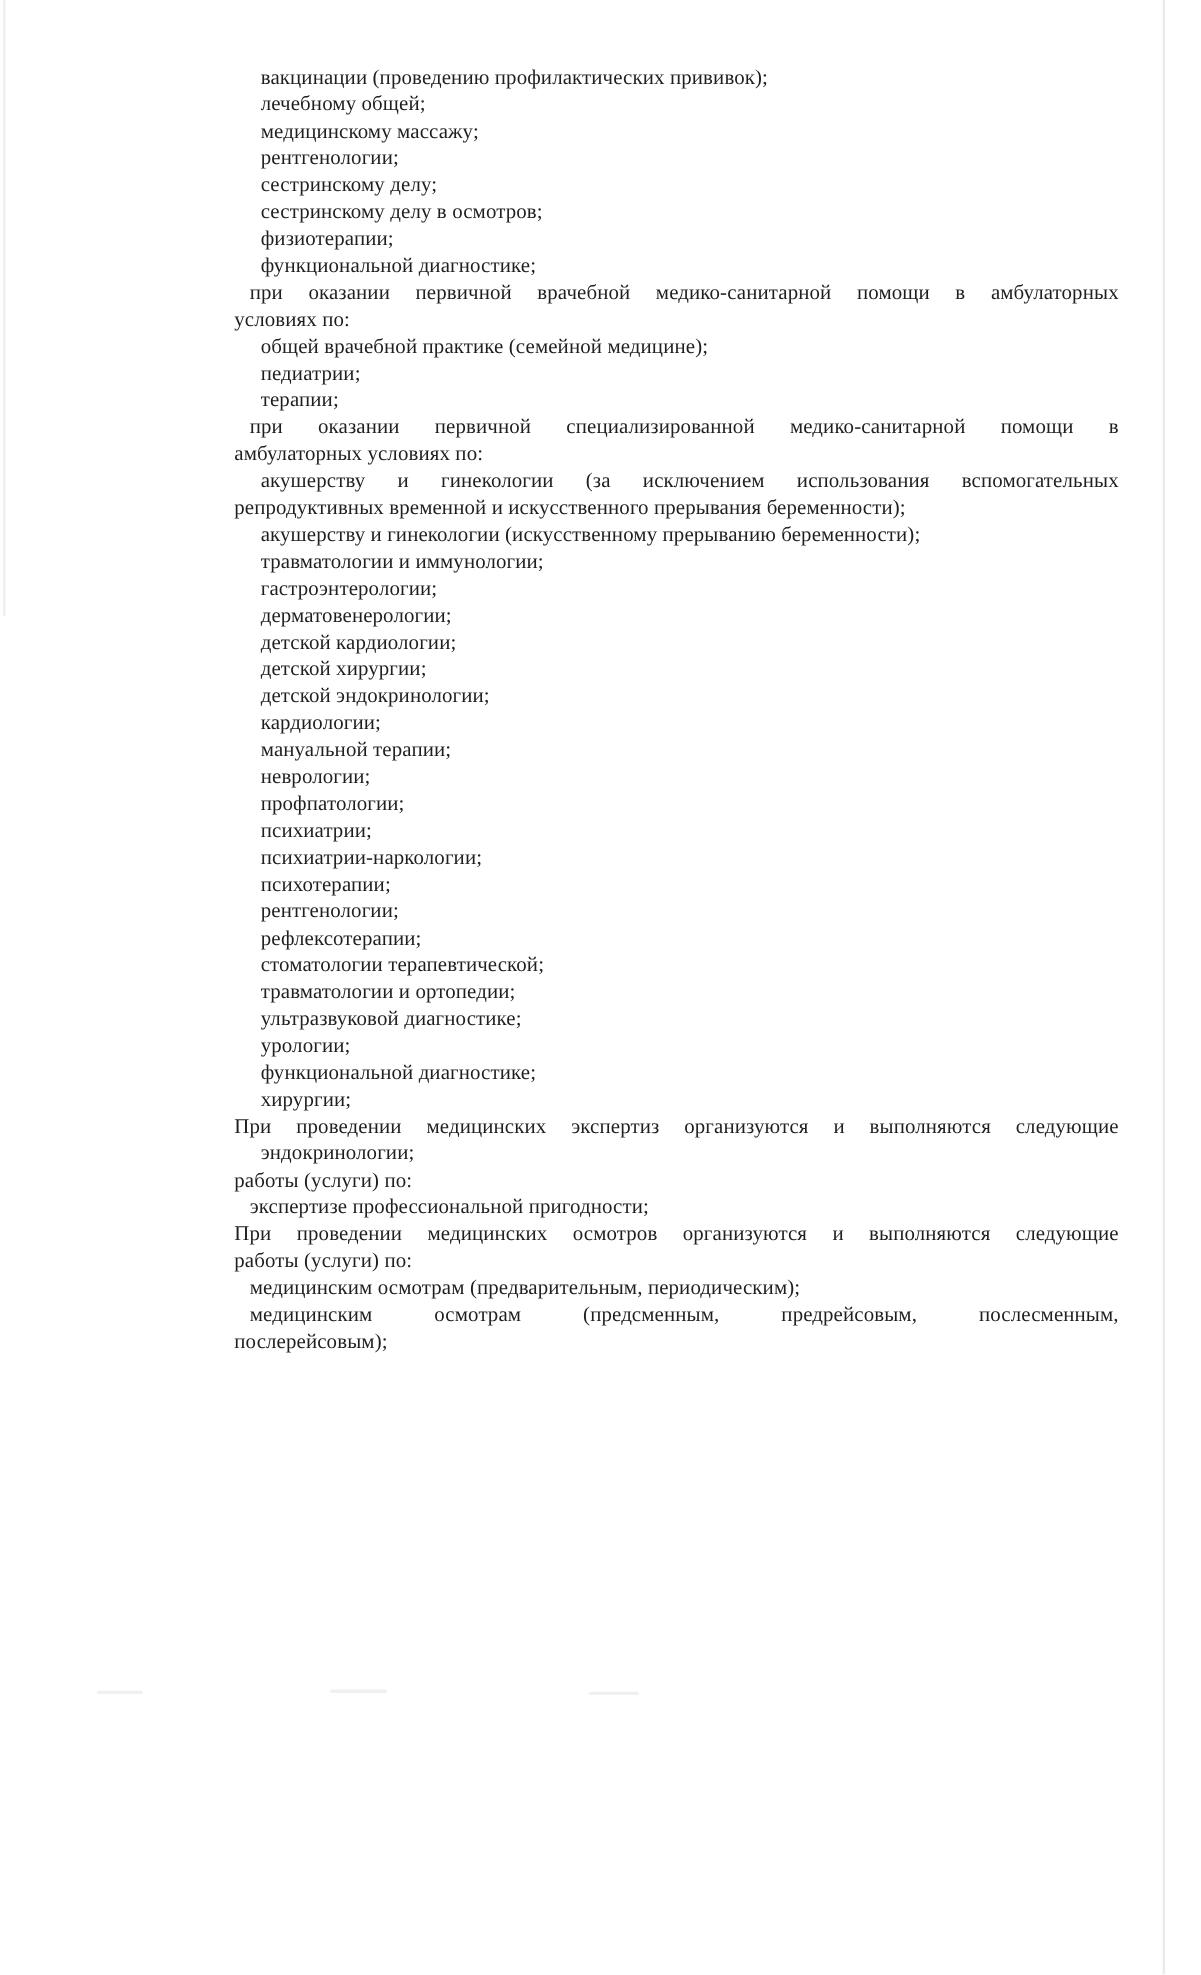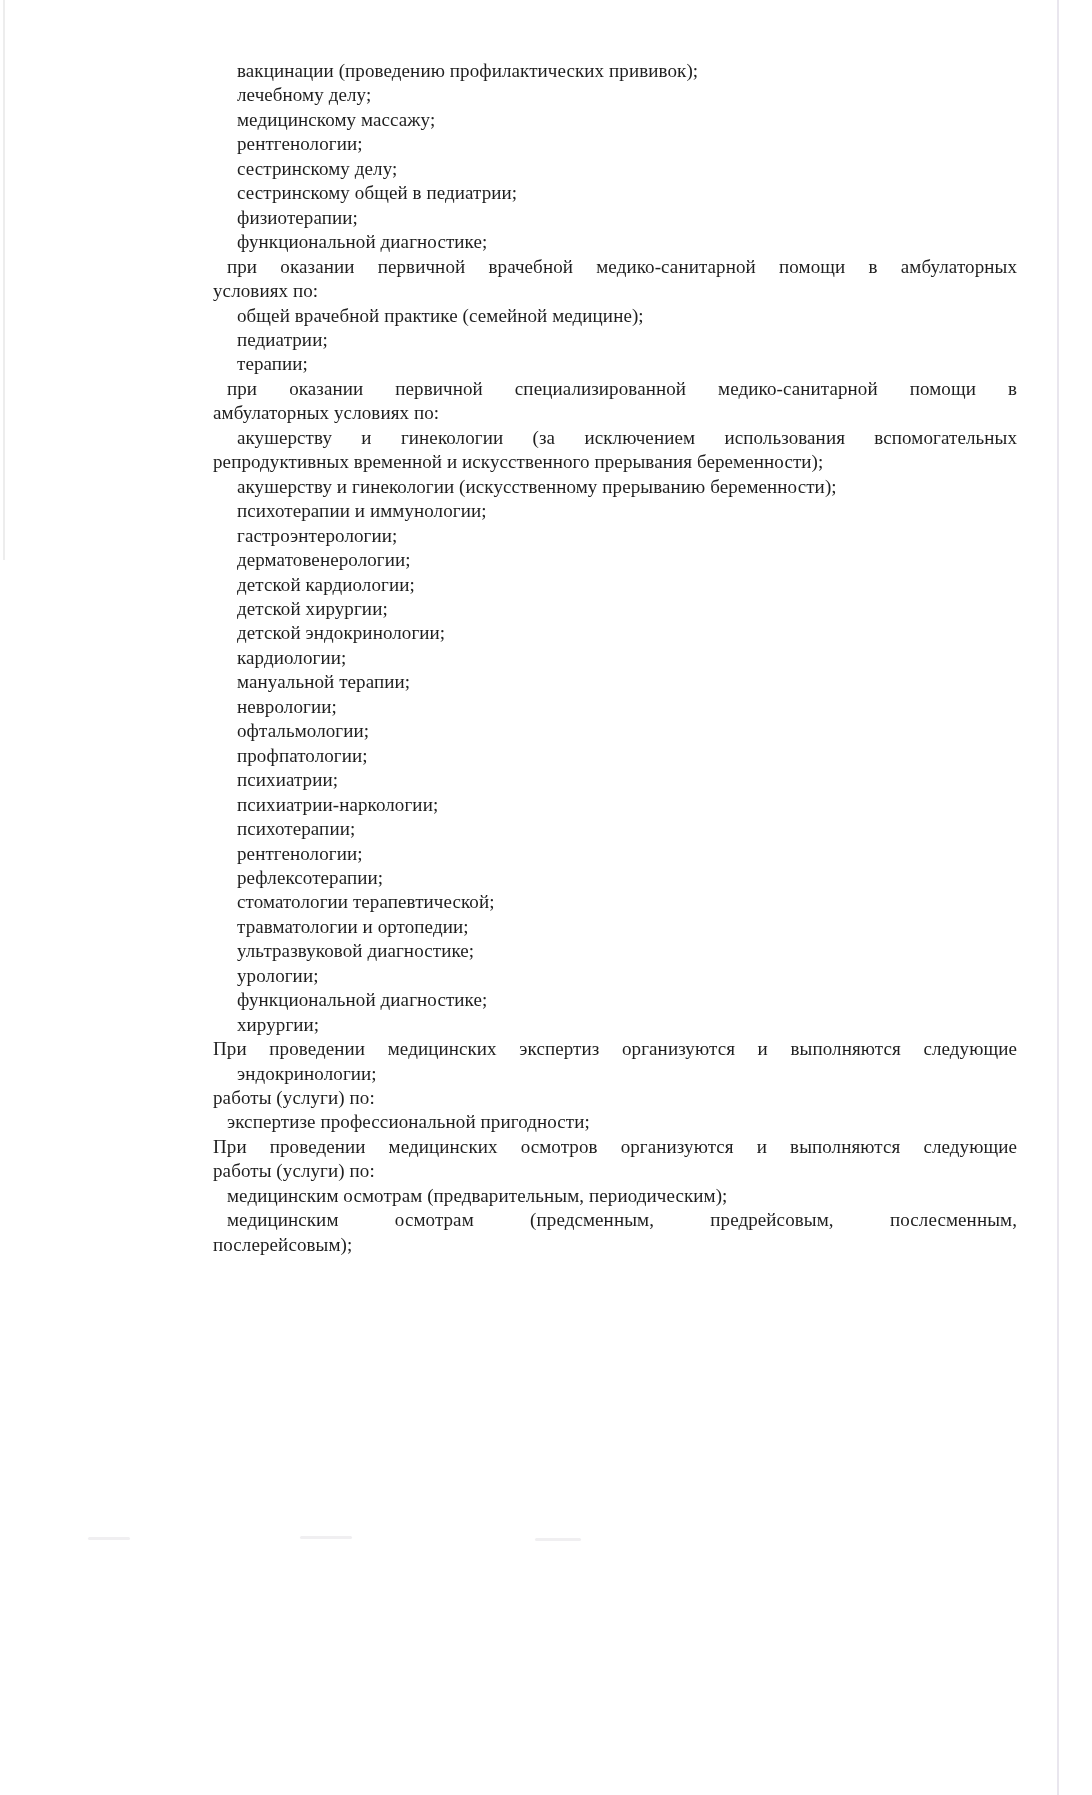--- a/index.html
+++ b/index.html
@@ -49,47 +49,46 @@
 <body>
 
 <div class="page">
   <div class="edge-line left"></div>
   <div class="edge-line right"></div>
   <div class="smudge s1"></div>
   <div class="smudge s2"></div>
   <div class="smudge s3"></div>
   <div class="text-block">
       <div class="line ind-item">вакцинации (проведению профилактических прививок);</div>
-      <div class="line ind-item">лечебному делу;</div>
+      <div class="line ind-item">лечебному общей;</div>
       <div class="line ind-item">медицинскому массажу;</div>
       <div class="line ind-item">рентгенологии;</div>
       <div class="line ind-item">сестринскому делу;</div>
-      <div class="line ind-item">сестринскому общей в педиатрии;</div>
+      <div class="line ind-item">сестринскому делу в осмотров;</div>
       <div class="line ind-item">физиотерапии;</div>
       <div class="line ind-item">функциональной диагностике;</div>
       <div class="line ind-para just">при оказании первичной врачебной медико-санитарной помощи в амбулаторных</div>
       <div class="line ind-margin">условиях по:</div>
       <div class="line ind-item">общей врачебной практике (семейной медицине);</div>
       <div class="line ind-item">педиатрии;</div>
       <div class="line ind-item">терапии;</div>
       <div class="line ind-para just">при оказании первичной специализированной медико-санитарной помощи в</div>
       <div class="line ind-margin">амбулаторных условиях по:</div>
       <div class="line ind-item just">акушерству и гинекологии (за исключением использования вспомогательных</div>
       <div class="line ind-margin">репродуктивных временной и искусственного прерывания беременности);</div>
       <div class="line ind-item">акушерству и гинекологии (искусственному прерыванию беременности);</div>
-      <div class="line ind-item">психотерапии и иммунологии;</div>
+      <div class="line ind-item">травматологии и иммунологии;</div>
       <div class="line ind-item">гастроэнтерологии;</div>
       <div class="line ind-item">дерматовенерологии;</div>
       <div class="line ind-item">детской кардиологии;</div>
       <div class="line ind-item">детской хирургии;</div>
       <div class="line ind-item">детской эндокринологии;</div>
       <div class="line ind-item">кардиологии;</div>
       <div class="line ind-item">мануальной терапии;</div>
       <div class="line ind-item">неврологии;</div>
-      <div class="line ind-item">офтальмологии;</div>
       <div class="line ind-item">профпатологии;</div>
       <div class="line ind-item">психиатрии;</div>
       <div class="line ind-item">психиатрии-наркологии;</div>
       <div class="line ind-item">психотерапии;</div>
       <div class="line ind-item">рентгенологии;</div>
       <div class="line ind-item">рефлексотерапии;</div>
       <div class="line ind-item">стоматологии терапевтической;</div>
       <div class="line ind-item">травматологии и ортопедии;</div>
       <div class="line ind-item">ультразвуковой диагностике;</div>
       <div class="line ind-item">урологии;</div>

